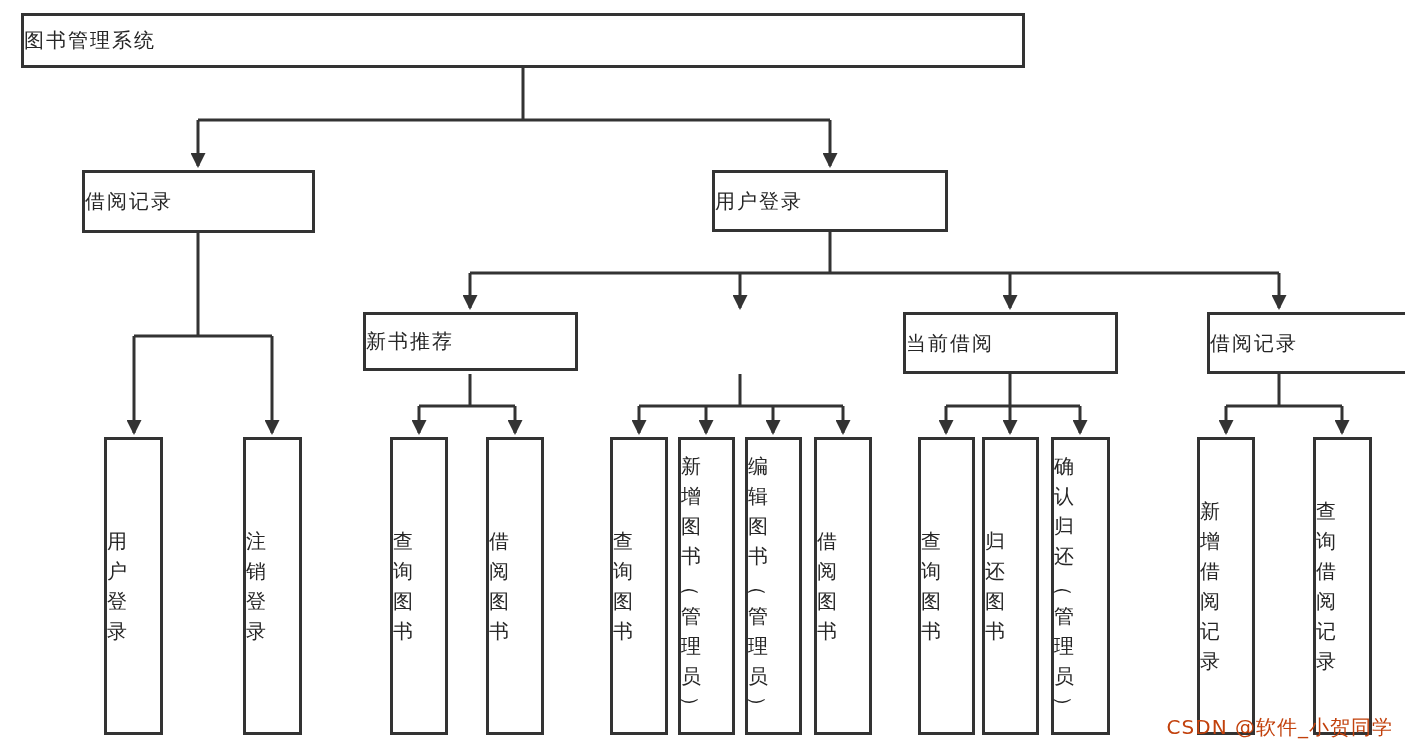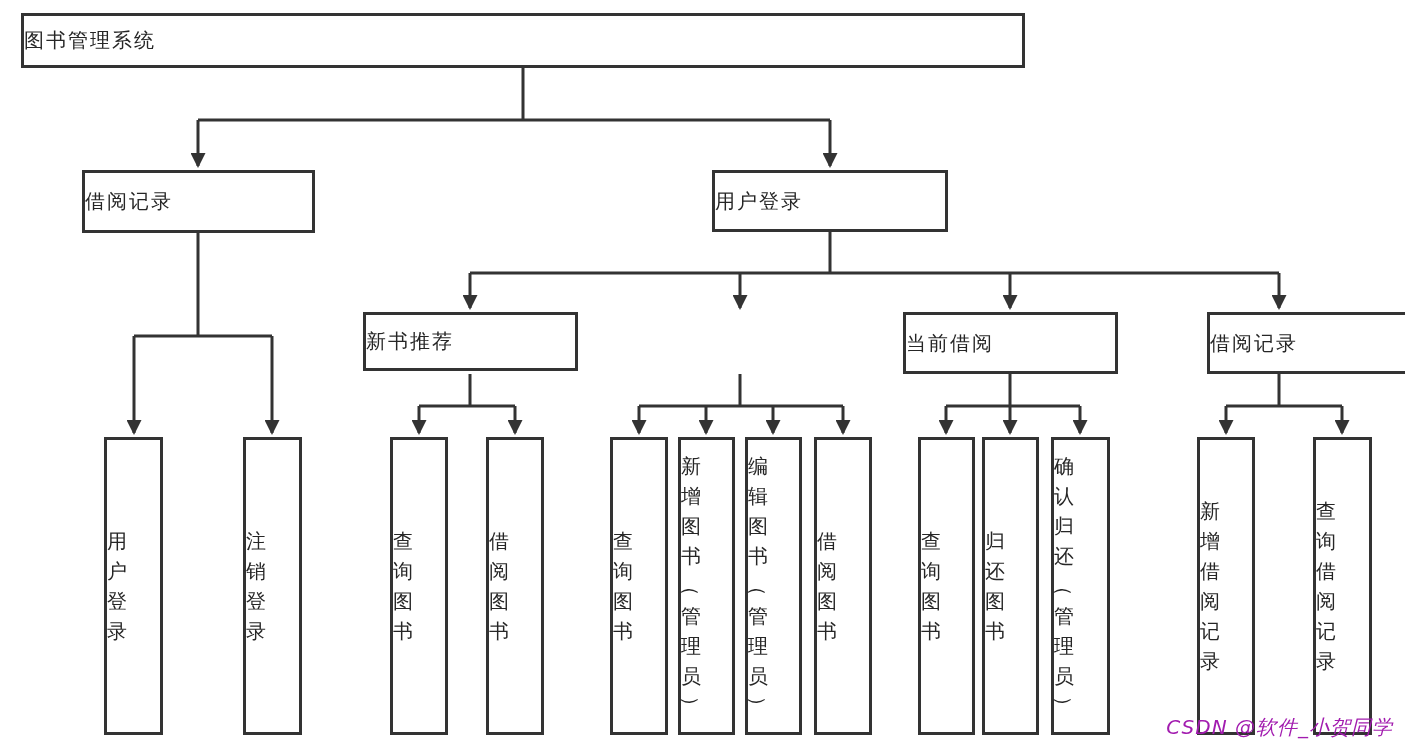--- a/index.html
+++ b/index.html
@@ -13,22 +13,22 @@
     display:flex;align-items:center;box-sizing:border-box;
   }
   .hlabel{font-size:20px;letter-spacing:2px;white-space:nowrap;}
   .vlabel{
     display:flex;flex-direction:column;align-items:center;justify-content:center;
     gap:10px;font-size:20px;line-height:1;
   }
   .vlabel span{display:block;}
   .vlabel span.rot{transform:rotate(90deg);}
   .watermark{
-    position:absolute;right:12px;bottom:6px;font-size:20px;color:#a21caf;
-    letter-spacing:1px;white-space:nowrap;font-style:italic;
+    position:absolute;right:12px;bottom:6px;font-size:20px;color:#c2410c;
+    letter-spacing:1px;white-space:nowrap;
   }
 </style>
 </head>
 <body>
 
 <div class="stage">
 
   <svg class="connectors" width="1405" height="747" viewBox="0 0 1405 747" xmlns="http://www.w3.org/2000/svg">
     <defs>
       <marker id="ah" viewBox="0 0 6 6" refX="5.2" refY="3" markerWidth="5" markerHeight="5" orient="auto">

